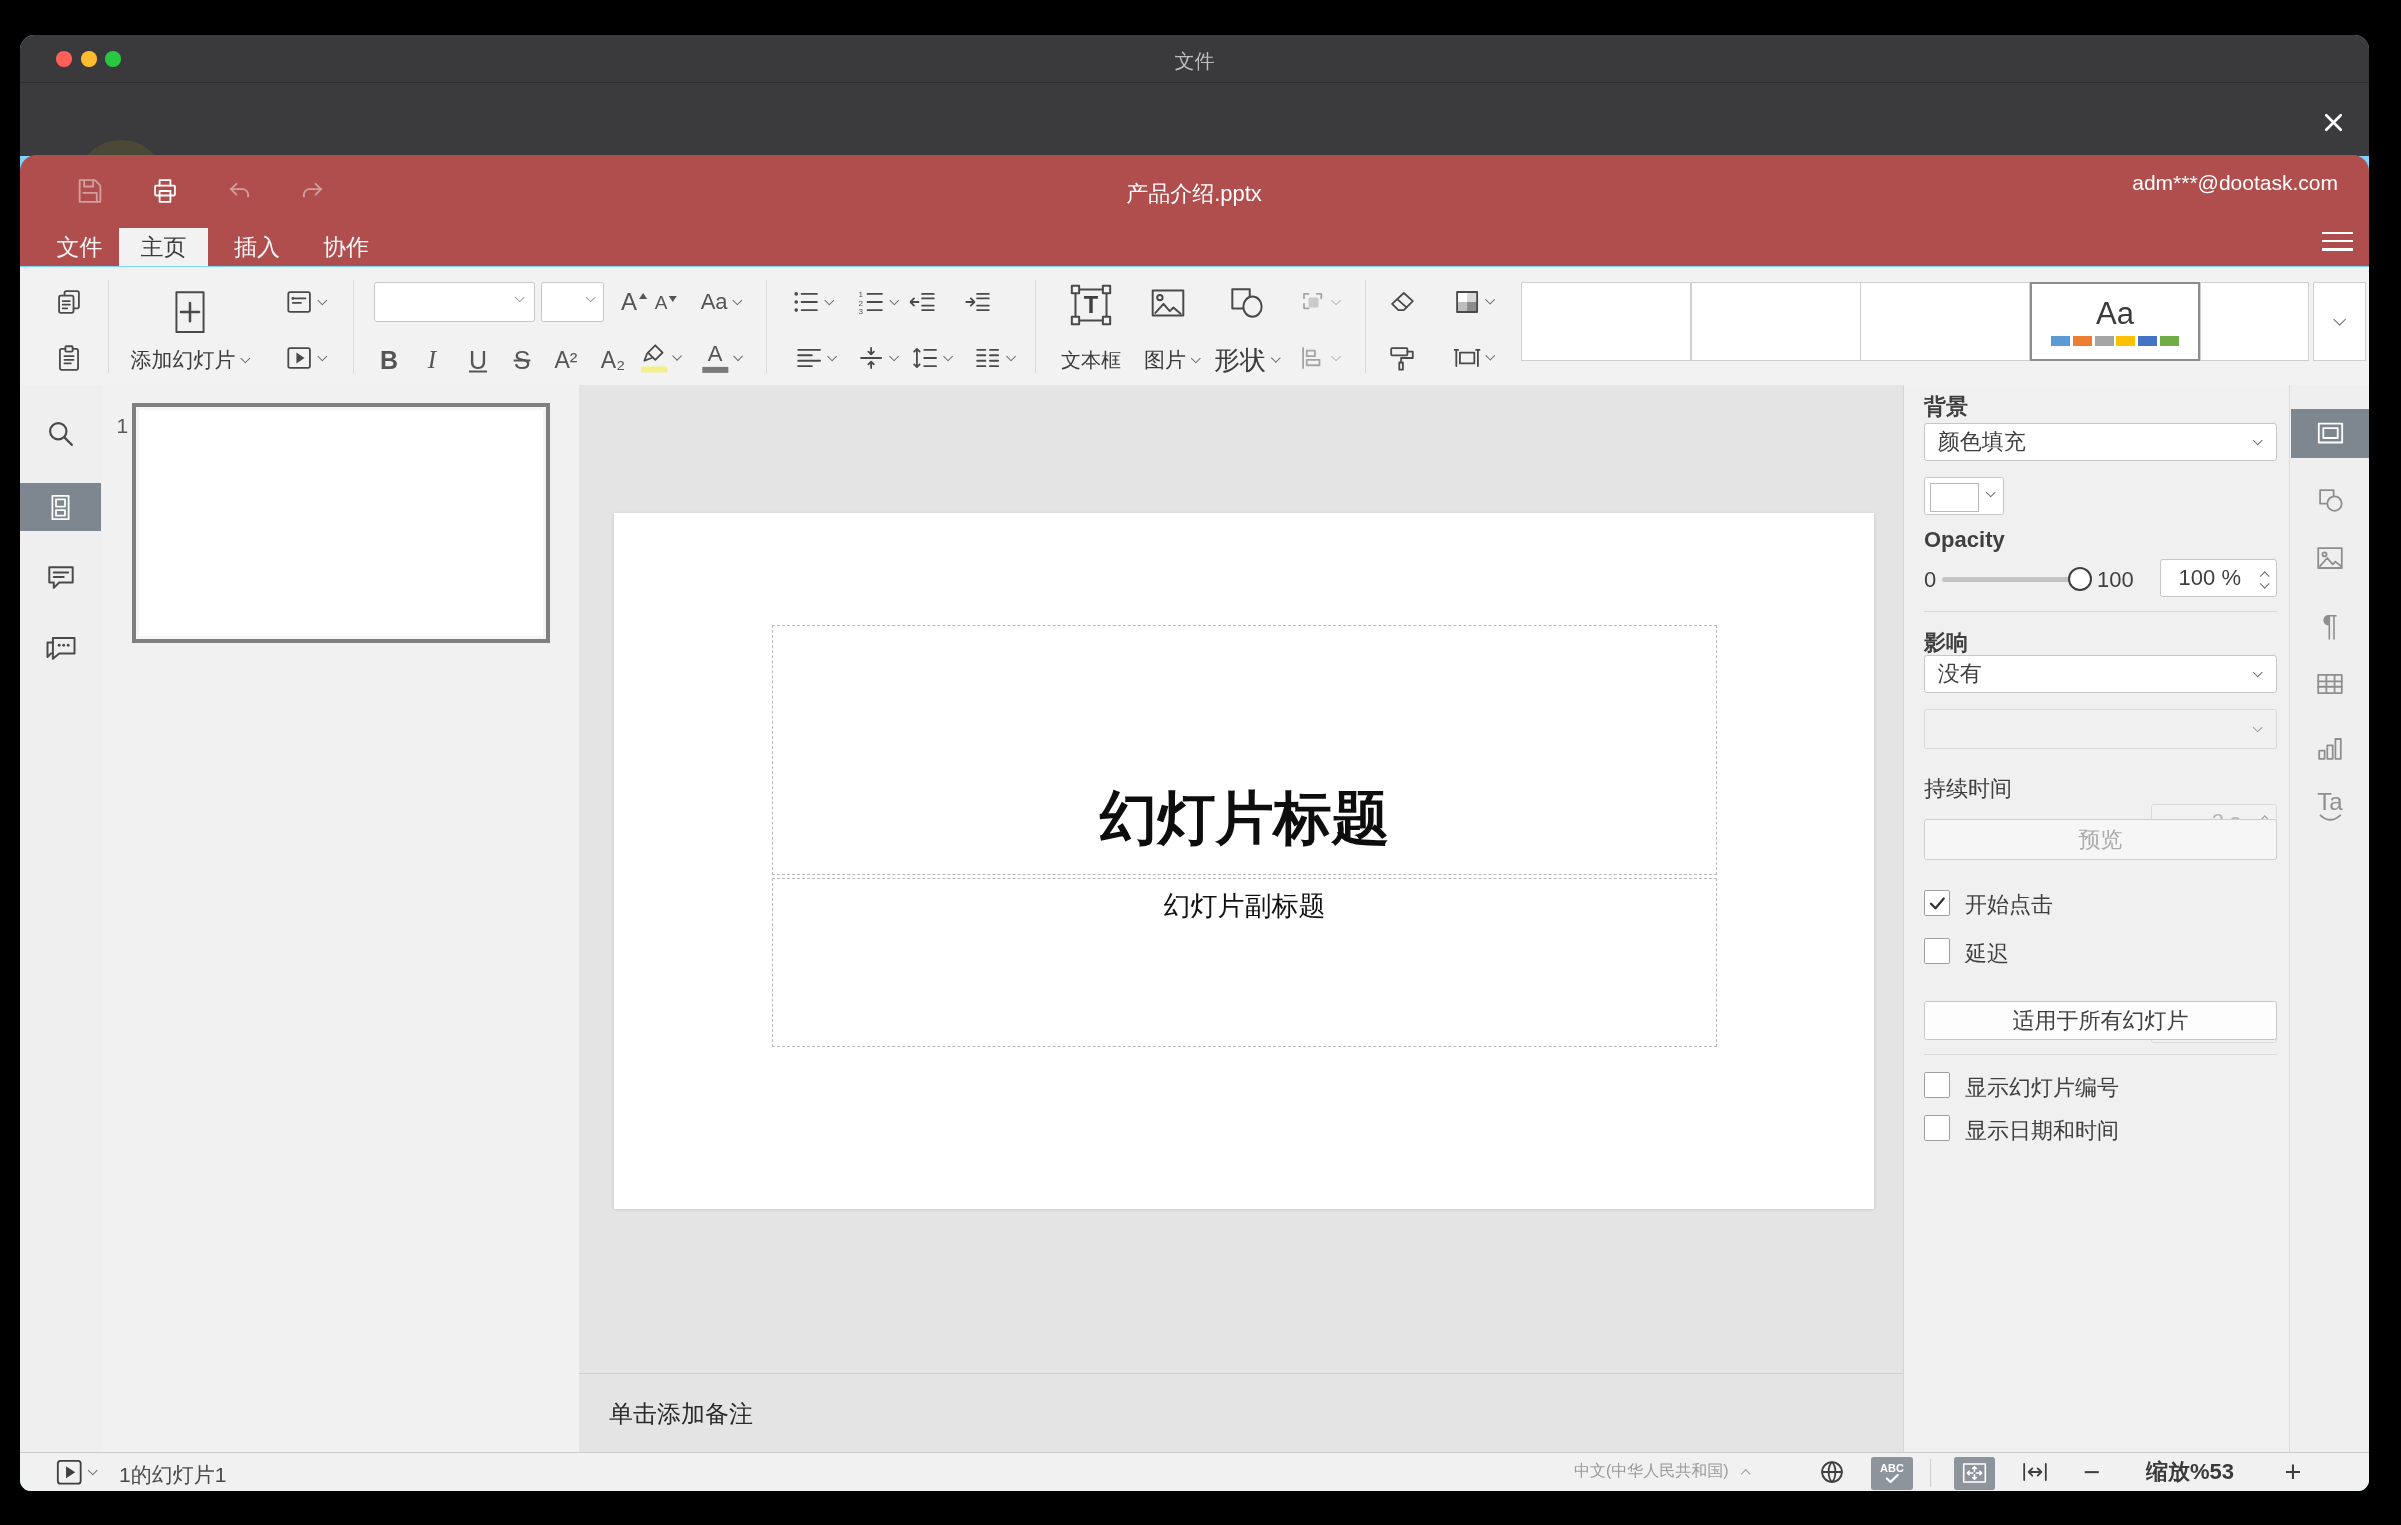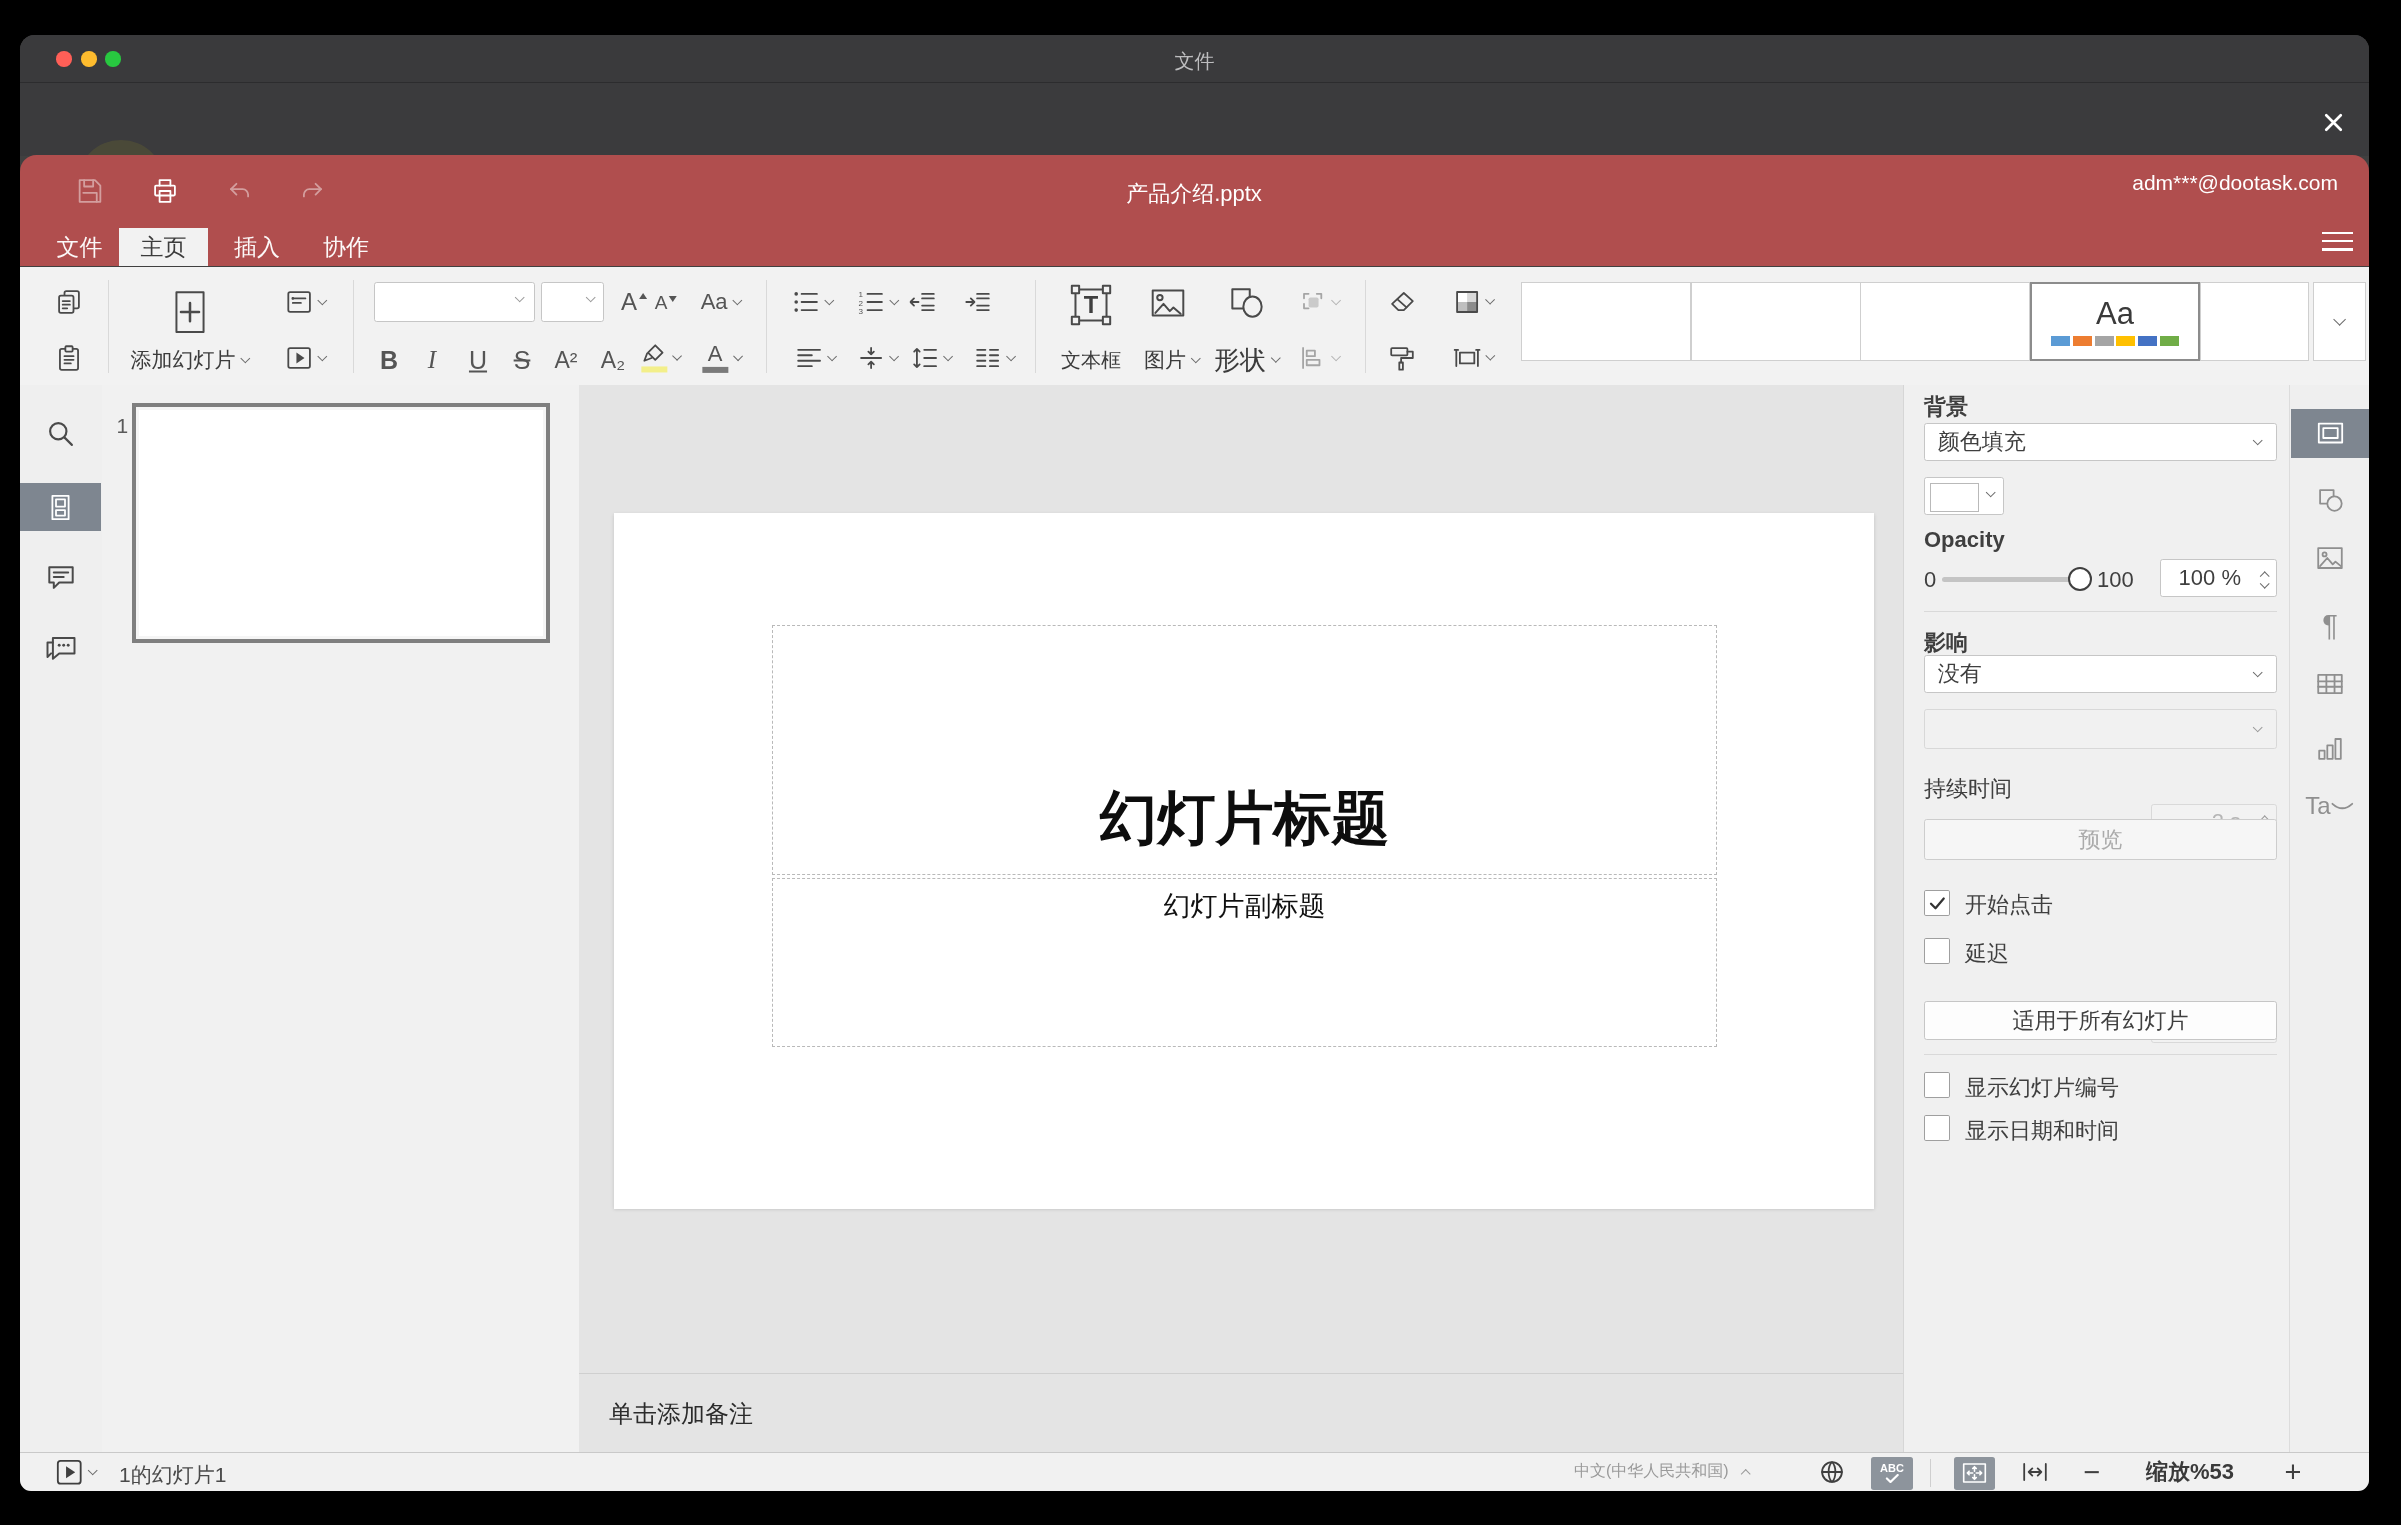--- a/index.html
+++ b/index.html
@@ -1,20 +1,20 @@
 <!DOCTYPE html>
 <html style="font-size:14.6px"><head>
 <meta charset="utf-8">
 <style>
   html,body{margin:0;padding:0}
   body{width:2401px;height:1526px;background:#000;font-family:"Liberation Sans","DejaVu Sans",sans-serif;color:#404040;overflow:hidden;position:relative}
   .a{position:absolute}
   .ctr{transform:translate(-50%,-50%)}
   .cx{transform:translateX(-50%)}
-  .win{left:20px;top:35px;width:2349px;height:1456px;border-radius:14.6px 14.6px 11px 11px;background:#404040;overflow:hidden;box-shadow:0 18px 55px rgba(0,0,0,.6)}
+  .win{left:20px;top:35px;width:2349px;height:1456px;border-radius:14.6px 14.6px 11px 11px;background:#7dd3fc;overflow:hidden;box-shadow:0 18px 55px rgba(0,0,0,.6)}
   .titlebar{left:0;top:0;width:2349px;height:47px;background:#3a3a3c}
   .tl{width:15.5px;height:15.5px;border-radius:50%}
   .wtitle{width:100%;text-align:center;top:12.8px;font-size:20px;color:#bdbdbf;font-weight:500}
   .subhead{left:0;top:47px;width:2349px;height:73px;background:#3b3b3d;border-top:0.9px solid #2c2c2e;overflow:hidden}
   .redhead{left:0;top:120px;width:2349px;height:111px;border-radius:16.4px 16.4px 0 0}
   .tab{height:38px;display:flex;align-items:center;justify-content:center;color:rgba(255,255,255,.96);font-size:23px}
   .tab.active{background:#f2f2f2;color:#3c3c3c}
   .toolbar{left:0;top:232px;width:2349px;height:119px;background:#f2f2f2;border-bottom:0.9px solid #c9c9c9}
   .tbdiv{width:0.9px;top:12.8px;height:93px;background:#d9d9d9}
   .ti{display:flex;align-items:center;gap:6.4px}
@@ -474,21 +474,21 @@
       <span class="a ctr" style="left:40px;top:240px;font-size:29px;color:#8f8f8f">¶</span>
       <svg class="a ic g ctr" style="left:40px;top:299px" width="29" height="25.5" viewBox="0 0 32 28">
           <rect x="3" y="4" width="26" height="20"></rect>
           <path d="M3 11h26M3 17h26M12 4v20M21 4v20"></path>
         </svg>
       <svg class="a ic g ctr" style="left:40px;top:363px" width="27" height="25.5" viewBox="0 0 30 28">
           <rect x="3" y="17" width="6" height="9"></rect>
           <rect x="12" y="11" width="6" height="15"></rect>
           <rect x="21" y="4" width="6" height="22"></rect>
         </svg>
-      <div class="a ctr" style="left:40px;top:421px;display:flex;flex-direction:row;align-items:center">
+      <div class="a ctr" style="left:40px;top:421px;display:flex;flex-direction:column;align-items:center">
         <span style="font-size:24px;color:#8f8f8f;line-height:24px">Ta</span>
         <svg class="ic g" width="24" height="9" viewBox="0 0 26 10">
             <path d="M2 2q11 10 22 0"></path>
           </svg>
       </div>
     </div>
   </div>
 
   <div class="a statusbar">
     <div class="a ti" style="left:36px;top:6.4px">

